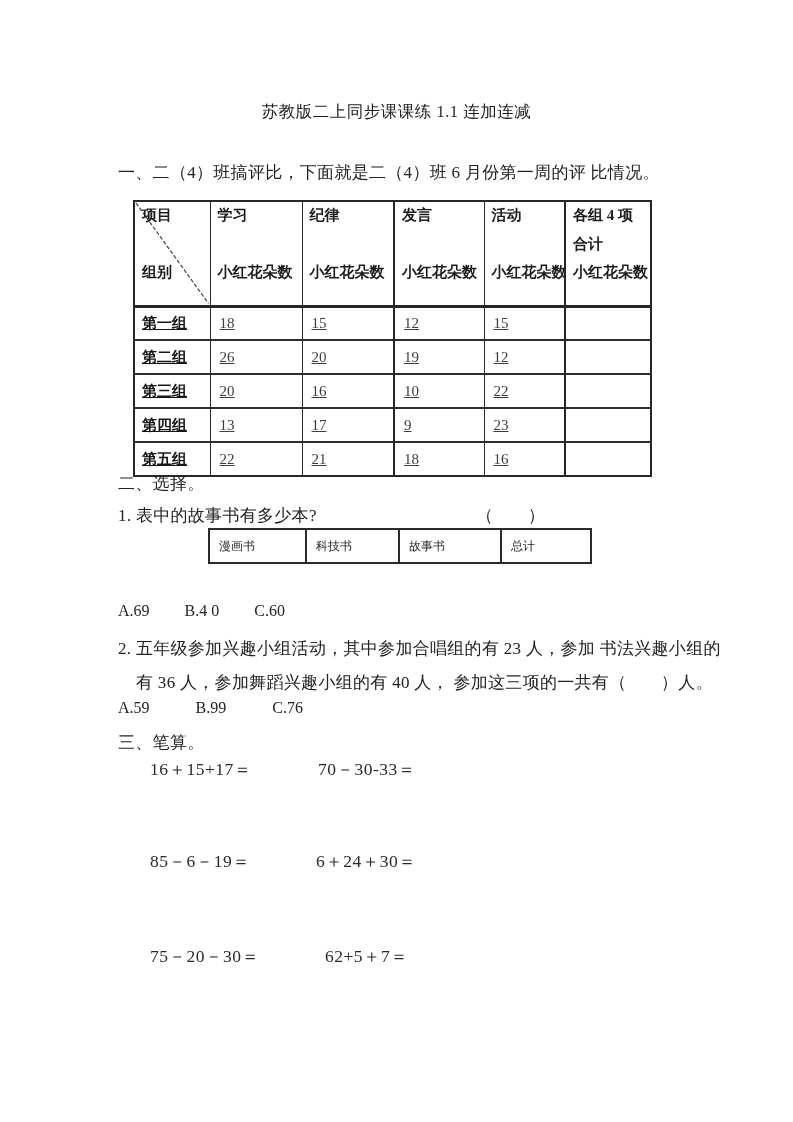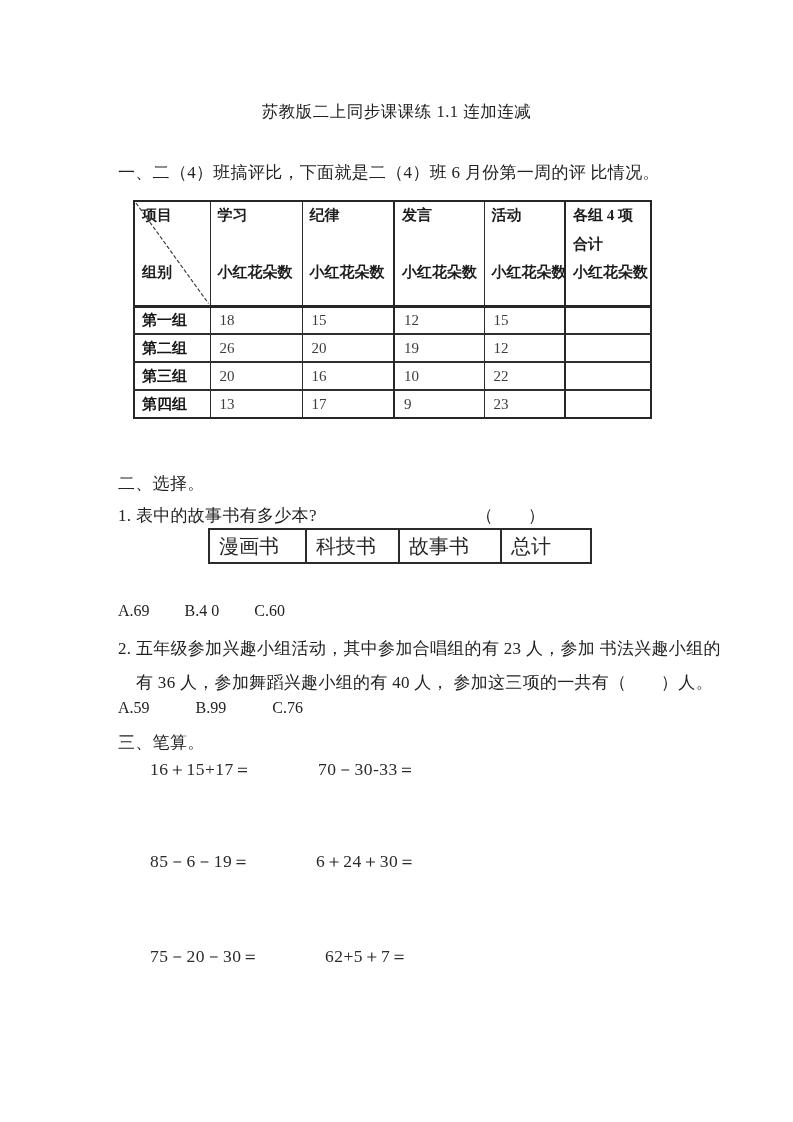--- a/index.html
+++ b/index.html
@@ -30,41 +30,41 @@
     table-layout: fixed;
     border: 2px solid #262626;
   }
   .score-table td {
     border: 1px solid #2b2b2b;
     font-size: 15px;
     vertical-align: middle;
     overflow: hidden;
   }
   .score-table tr.hdr td { border-bottom: 3px solid #262626; height: 105px; position: relative; vertical-align: top; }
-  .score-table tr.datarow td { border-top: 2px solid #2e2e2e; height: 28px; }
+  .score-table tr.datarow td { border-top: 2px solid #2e2e2e; height: 34px; text-decoration: underline; }
   .score-table td.thickL { border-left: 2.5px solid #262626; }
   .hcell span { position: absolute; left: 7px; white-space: nowrap; font-weight: 600; color: #1c1c1c; }
   .hcell .l1 { top: 4px; }
   .hcell .l2 { top: 33px; text-align: center; }
   .hcell .l3 { top: 61px; }
   .corner { position: relative; padding-left: 38px; }
   .corner svg { position: absolute; inset: 0; width: 100%; height: 100%; }
   .rowlabel { font-weight: 600; padding-left: 7px; color: #161616; }
   .numcell { padding-left: 9px; font-size: 14.5px; color: #3c3c3c; font-family: "Liberation Serif", "DejaVu Serif", serif; }
 
   
   .books-table {
     border-collapse: collapse;
     table-layout: fixed;
     border: 2px solid #262626;
   }
   .books-table td {
     border: 2px solid #2b2b2b;
     height: 34px;
-    font-size: 20px;
+    font-size: 12px;
     padding-left: 9px;
     vertical-align: middle;
     color: #262626;
     white-space: nowrap;
   }
 
   
   .opts { font-size: 16px; color: #222; white-space: nowrap; }
   .opts .opt { display: inline-block; }
   .opts1 .opt { margin-right: 31px; }
@@ -145,20 +145,28 @@
     <td class="numcell thickL"></td>
   </tr>
   <tr class="datarow">
     <td class="rowlabel">第四组</td>
     <td class="numcell">13</td>
     <td class="numcell">17</td>
     <td class="numcell thickL">9</td>
     <td class="numcell">23</td>
     <td class="numcell thickL"></td>
   </tr>
+  <tr class="datarow">
+    <td class="rowlabel">第五组</td>
+    <td class="numcell">22</td>
+    <td class="numcell">21</td>
+    <td class="numcell thickL">18</td>
+    <td class="numcell">16</td>
+    <td class="numcell thickL"></td>
+  </tr>
 </tbody>
   </table>
 
 <div class="abs para" style="top:472px; left:118px;">二、选择。</div>
 <div class="abs para" style="top:504px; left:118px;">1. 表中的故事书有多少本?</div>
 <div class="abs para" style="top:504px; left:476px;">（　　）</div>
 
 <table class="abs books-table" style="top:528px; left:208px;">
   <colgroup>
     <col style="width:97px">

